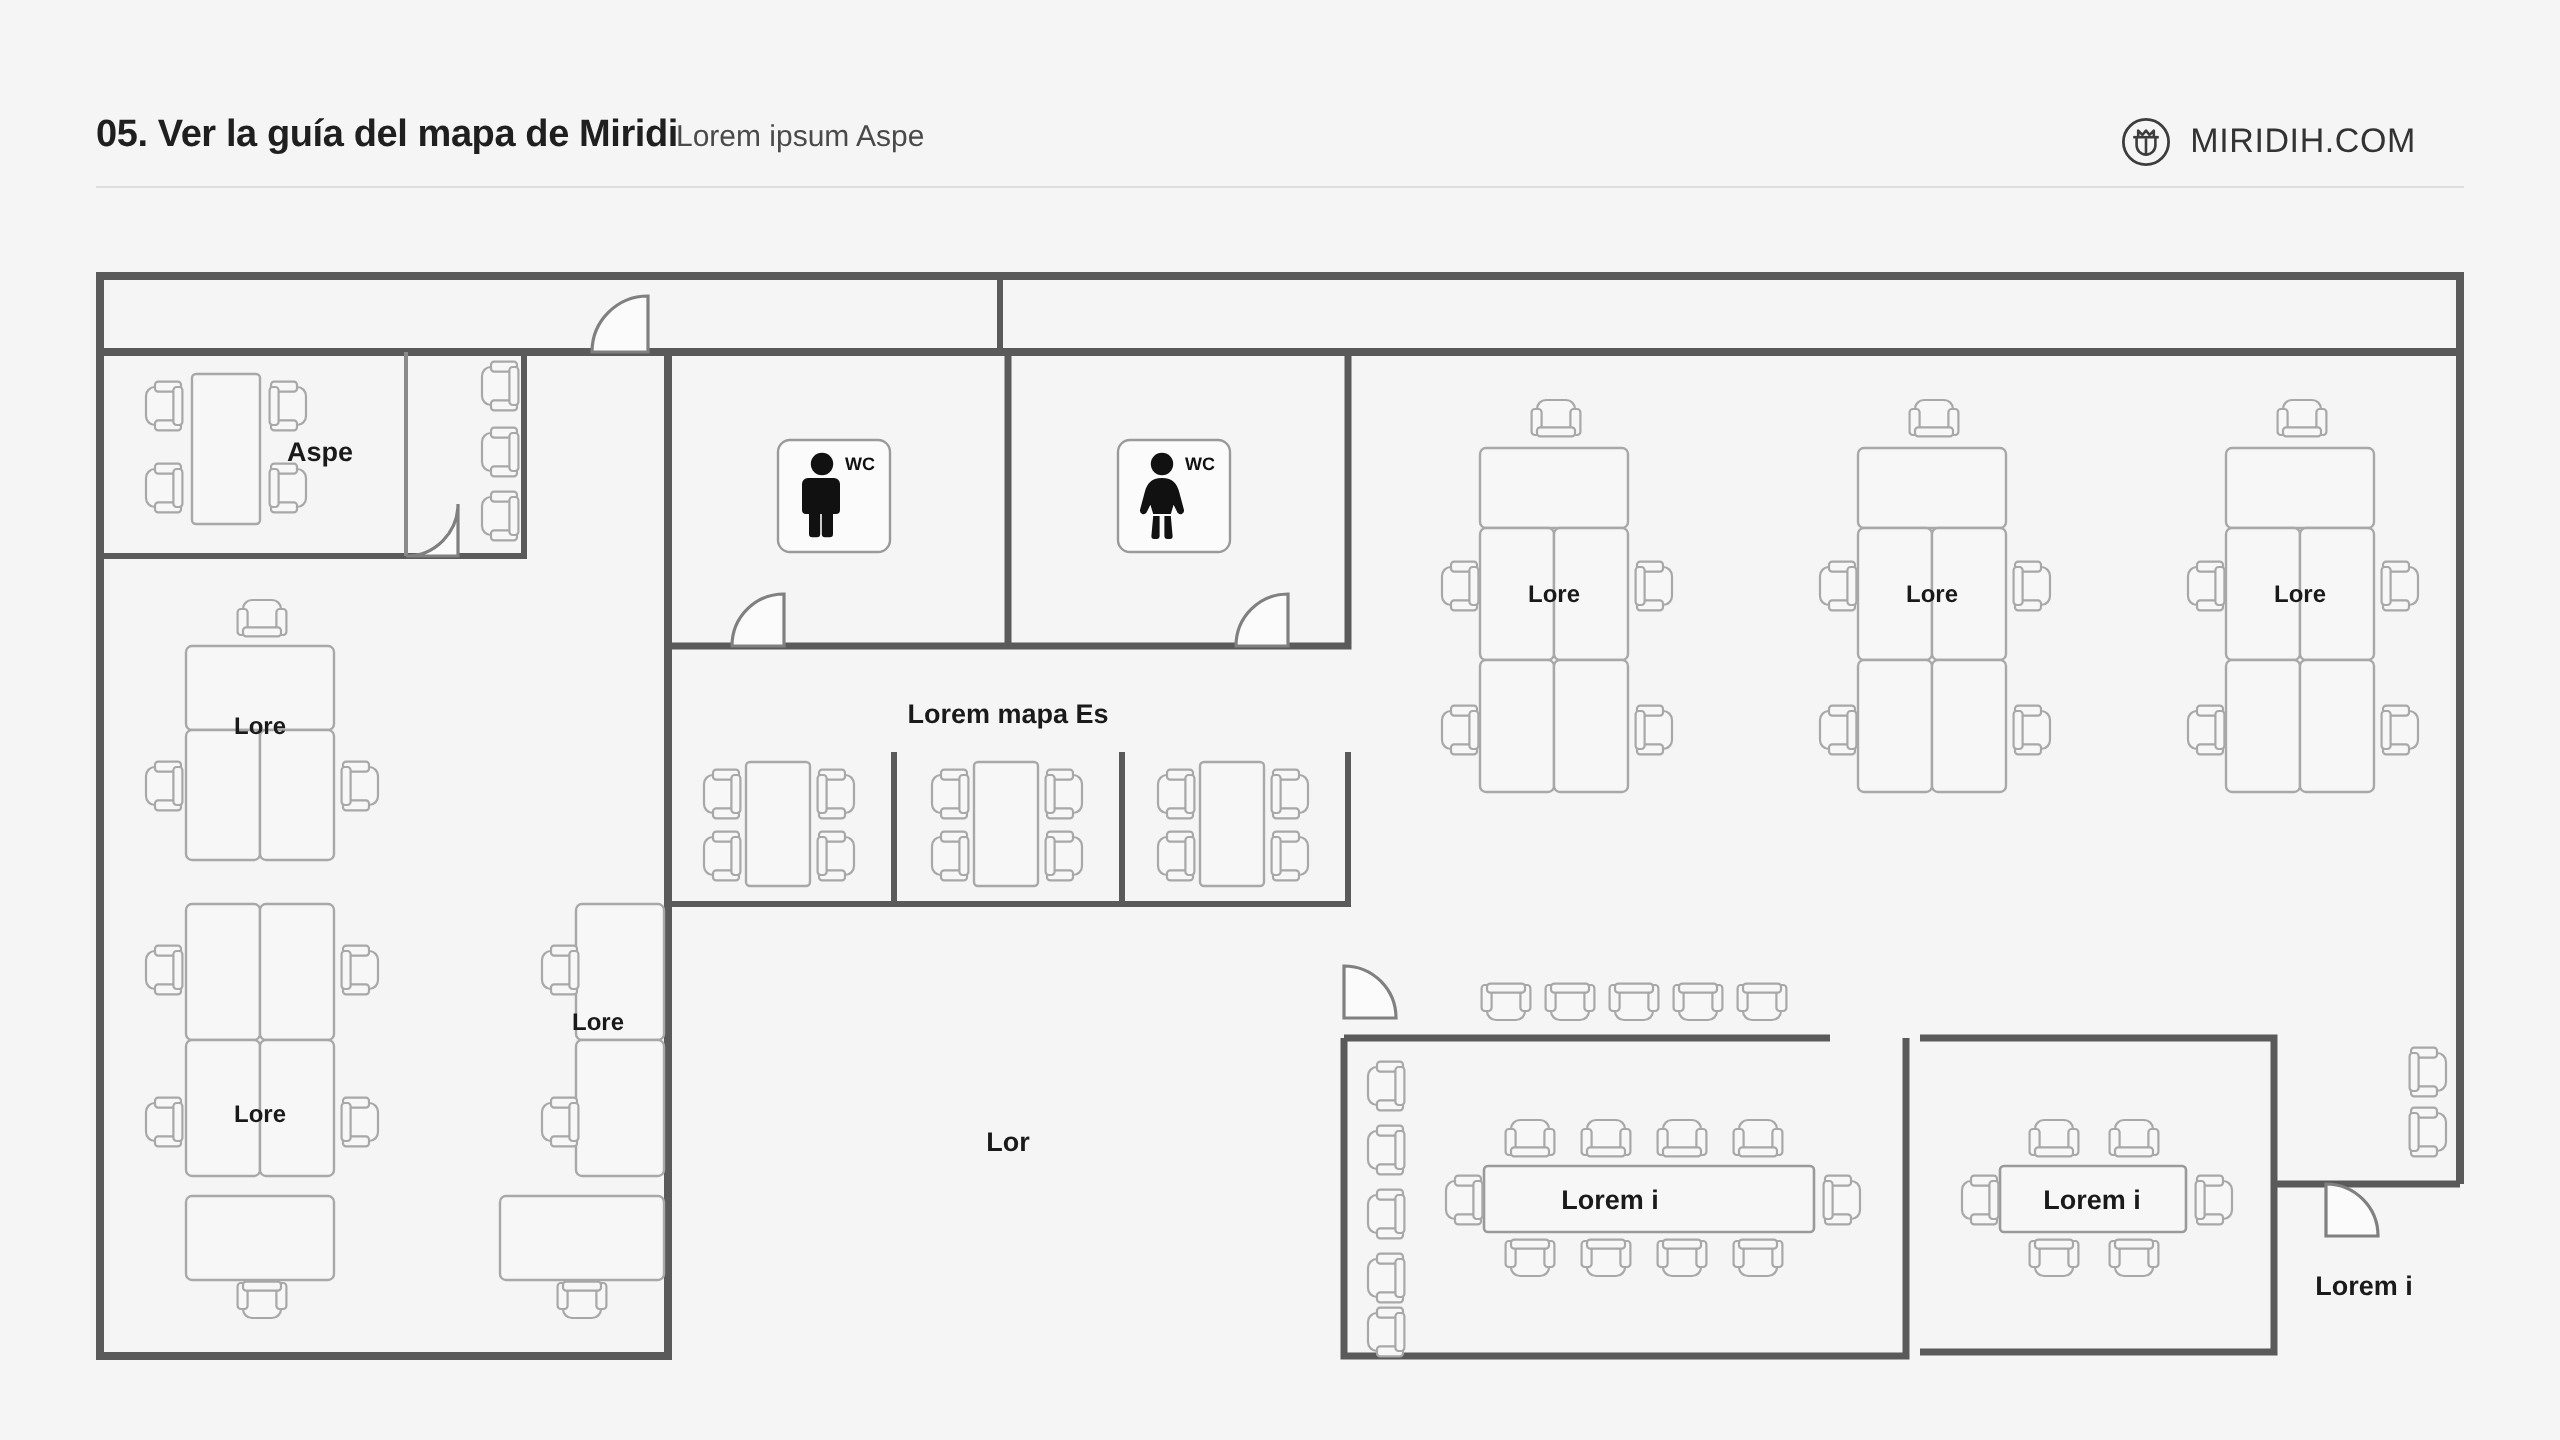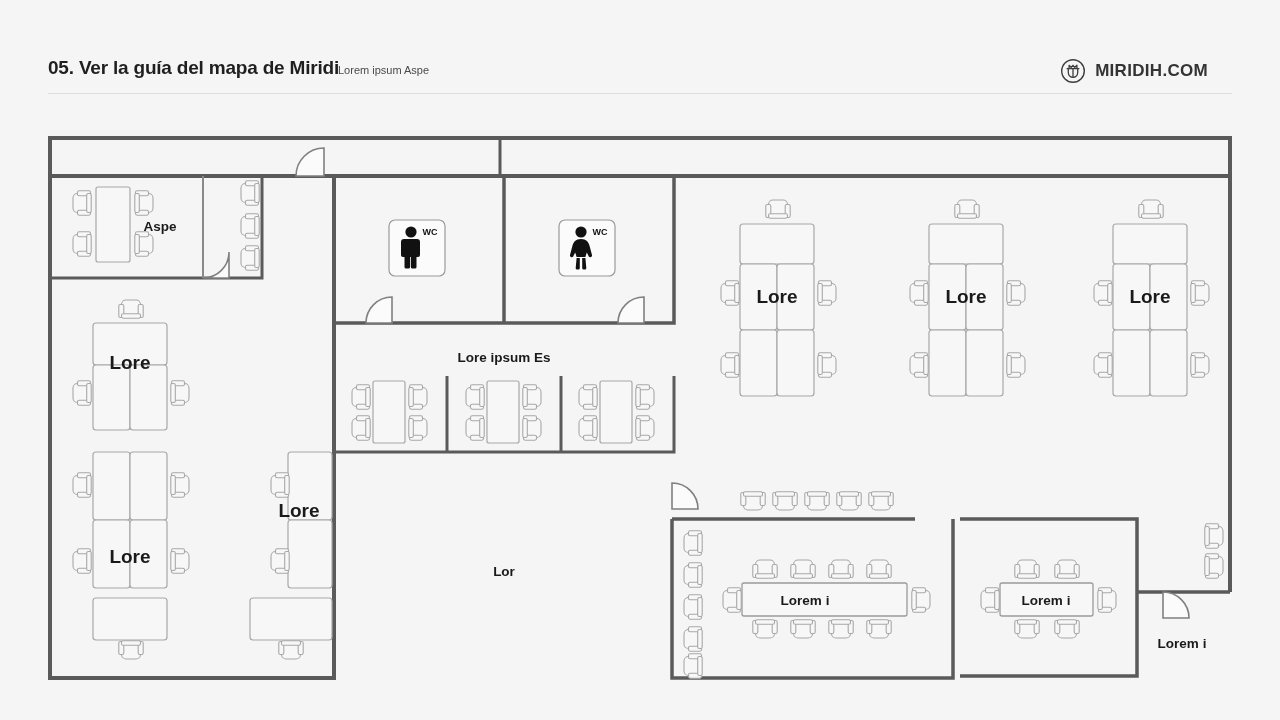--- a/index.html
+++ b/index.html
@@ -18,45 +18,45 @@
   }
   #title-group {
     position: absolute; left: 48px; top: 57px;
     display: flex; align-items: baseline;
   }
   #page-title {
     font-size: 19px; font-weight: bold; color: #1f1f1f;
     letter-spacing: -0.2px; white-space: nowrap;
   }
   #page-subtitle {
-    font-size: 11px; font-weight: normal; color: #4a4a4a;
+    font-size: 15px; font-weight: normal; color: #4a4a4a;
     white-space: nowrap; margin-left: -1px;
   }
   #brand {
     position: absolute; right: 48px; top: 58px;
     display: flex; align-items: center; gap: 9px;
   }
   #brand-name {
-    font-size: 17px; font-weight: bold; color: #333; letter-spacing: 0.3px;
+    font-size: 17px; font-weight: normal; color: #333; letter-spacing: 0.3px;
   }
   #header-rule {
     position: absolute; left: 48px; top: 93px; width: 1184px; height: 1px;
     background: #dedede;
   }
 
   
   #plan { position: absolute; left: 0; top: 0; width: 1280px; height: 720px; }
 
   
   .plan-label {
     position: absolute; font-family: "Liberation Sans", sans-serif;
     font-weight: bold; color: #1a1a1a; white-space: nowrap;
     transform: translate(-50%, -50%);
   }
-  .lbl-md { font-size: 19px; }
+  .lbl-md { font-size: 12px; }
   .lbl-lg { font-size: 13.5px; }
   .lbl-wc { font-size: 9px; font-weight: bold; color: #111; }
 </style>
 </head>
 <body>
 
 <div id="page">
 
   <div id="header">
     <div id="title-group">
@@ -320,21 +320,21 @@
 
       <g>
         <use href="#chair-r" x="1204" y="523"></use>
         <use href="#chair-r" x="1204" y="553"></use>
       </g>
     </g>
   </svg>
 
   <div>
     <span class="plan-label lbl-lg" style="left:160px; top:226px;">Aspe</span>
-    <span class="plan-label lbl-lg" style="left:504px; top:357px;">Lore ipsum Es</span>
+    <span class="plan-label lbl-lg" style="left:504px; top:357px;">Lorem mapa Es</span>
     <span class="plan-label lbl-md" style="left:130px; top:363px;">Lore</span>
     <span class="plan-label lbl-md" style="left:130px; top:557px;">Lore</span>
     <span class="plan-label lbl-md" style="left:299px; top:511px;">Lore</span>
     <span class="plan-label lbl-md" style="left:777px; top:297px;">Lore</span>
     <span class="plan-label lbl-md" style="left:966px; top:297px;">Lore</span>
     <span class="plan-label lbl-md" style="left:1150px; top:297px;">Lore</span>
     <span class="plan-label lbl-lg" style="left:504px; top:571px;">Lor</span>
     <span class="plan-label lbl-lg" style="left:805px; top:600px;">Lorem i</span>
     <span class="plan-label lbl-lg" style="left:1046px; top:600px;">Lorem i</span>
     <span class="plan-label lbl-lg" style="left:1182px; top:643px;">Lorem i</span>

